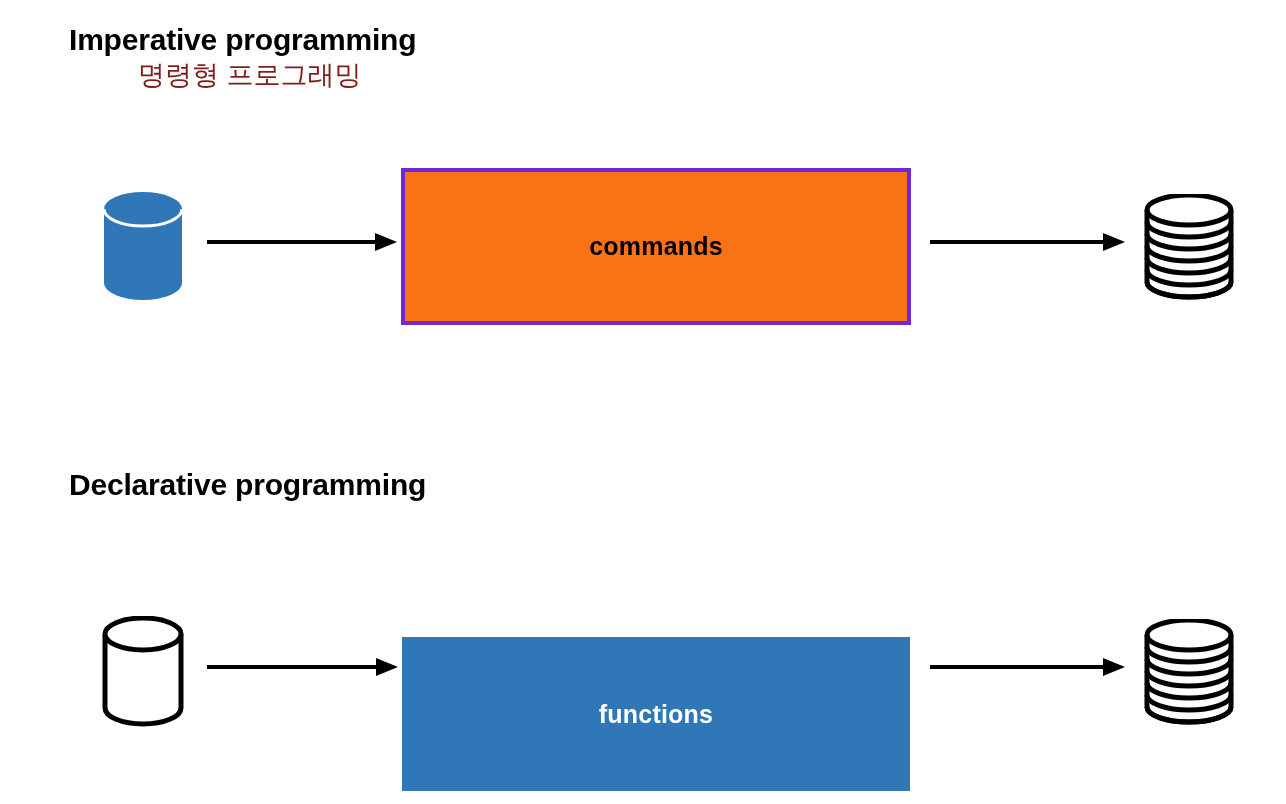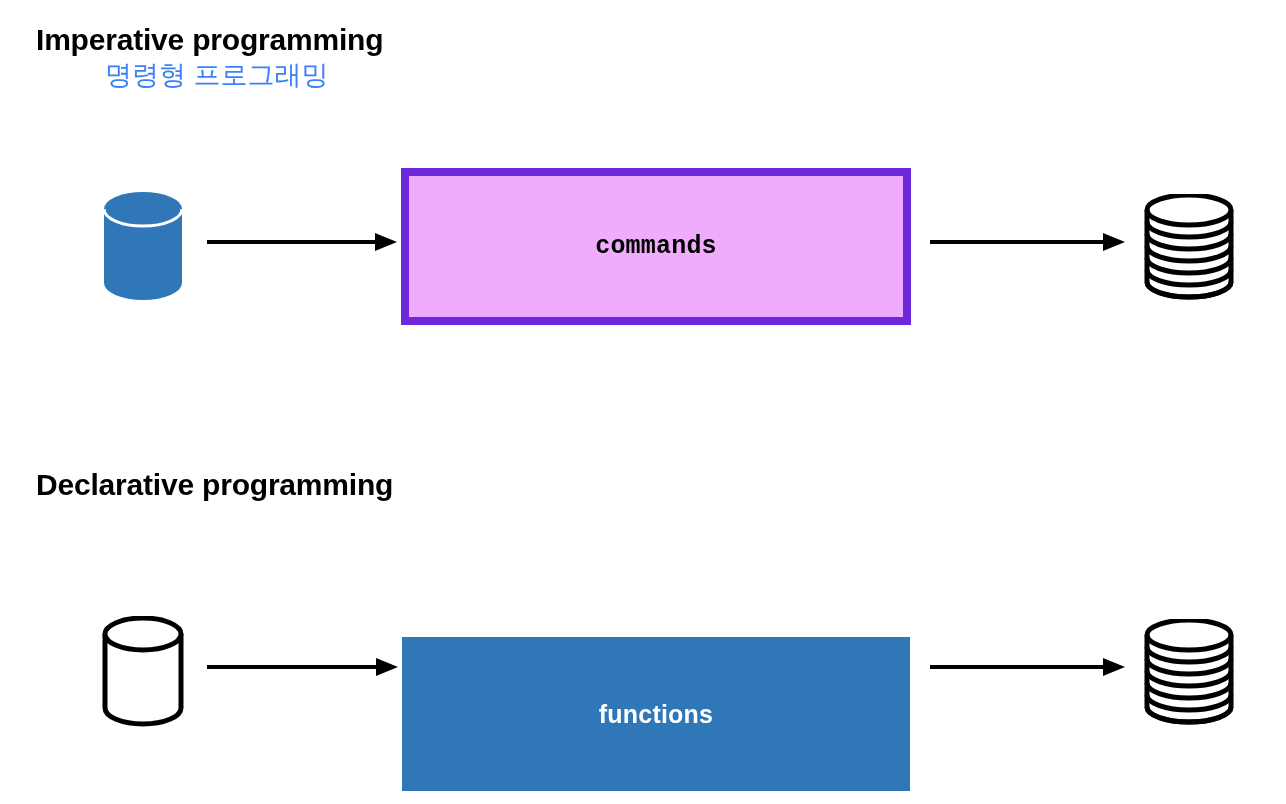--- a/index.html
+++ b/index.html
@@ -12,55 +12,54 @@
     height: 804px;
     position: relative;
     overflow: hidden;
     font-family: "Liberation Sans", sans-serif;
     color: #000000;
   }
 
   .section { position: absolute; left: 0; top: 0; width: 1286px; }
 
   
-  .heading-block { position: absolute; }
+  .heading-block { position: absolute; margin-left: 33px; }
   .heading-en {
     font-size: 30px;
     font-weight: bold;
     letter-spacing: -0.2px;
     line-height: 36px;
     color: #000000;
     white-space: nowrap;
   }
   .heading-ko {
     font-size: 27px;
     font-weight: normal;
     line-height: 34px;
-    color: #3b82f6;
+    color: #7f1d1d;
     white-space: nowrap;
     padding-left: 69px;
   }
 
   
   .process-box {
     position: absolute;
     box-sizing: border-box;
     display: flex;
     align-items: center;
     justify-content: center;
   }
   .process-box .box-label {
     font-size: 25px;
     font-weight: bold;
     letter-spacing: 0.2px;
   }
   .box-outline {
-    background: #f0abfc;
-    border: 8px solid #6d28d9;
-    font-family: Liberation Mono, monospace;
+    background: #f97316;
+    border: 4px solid #6d28d9;
   }
   .box-outline .box-label { color: #000000; }
   .box-filled {
     background: #3077B8;
     border: none;
     margin-top: 43px;
   }
   .box-filled .box-label { color: #ffffff; }
 
   

